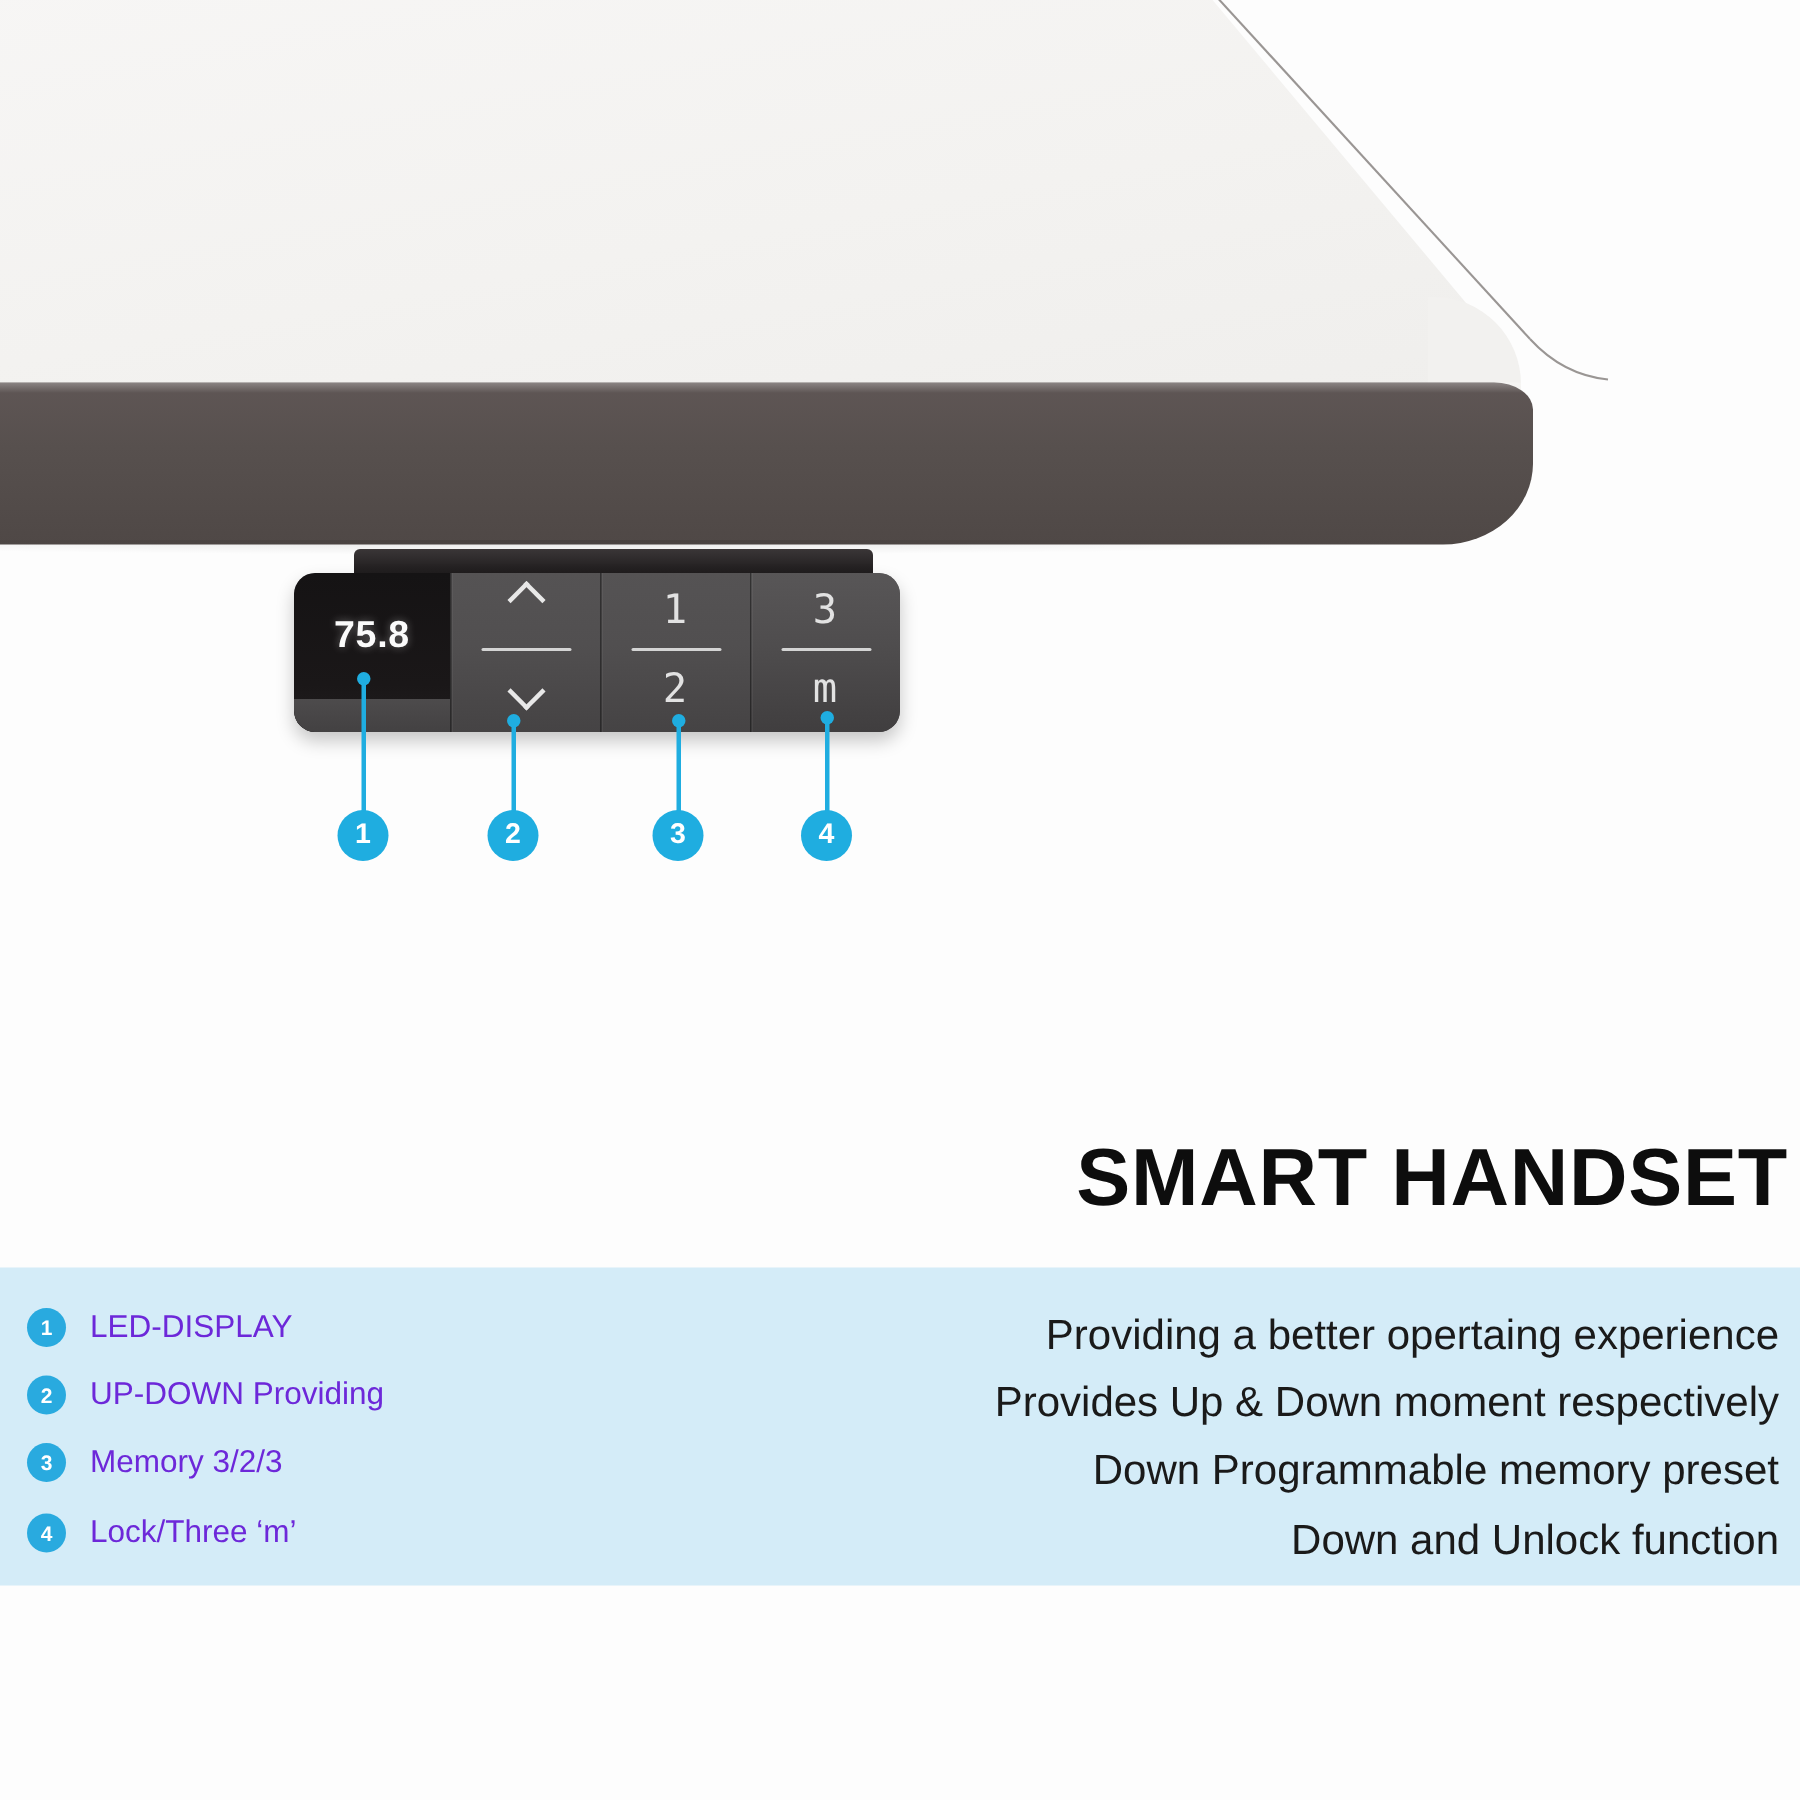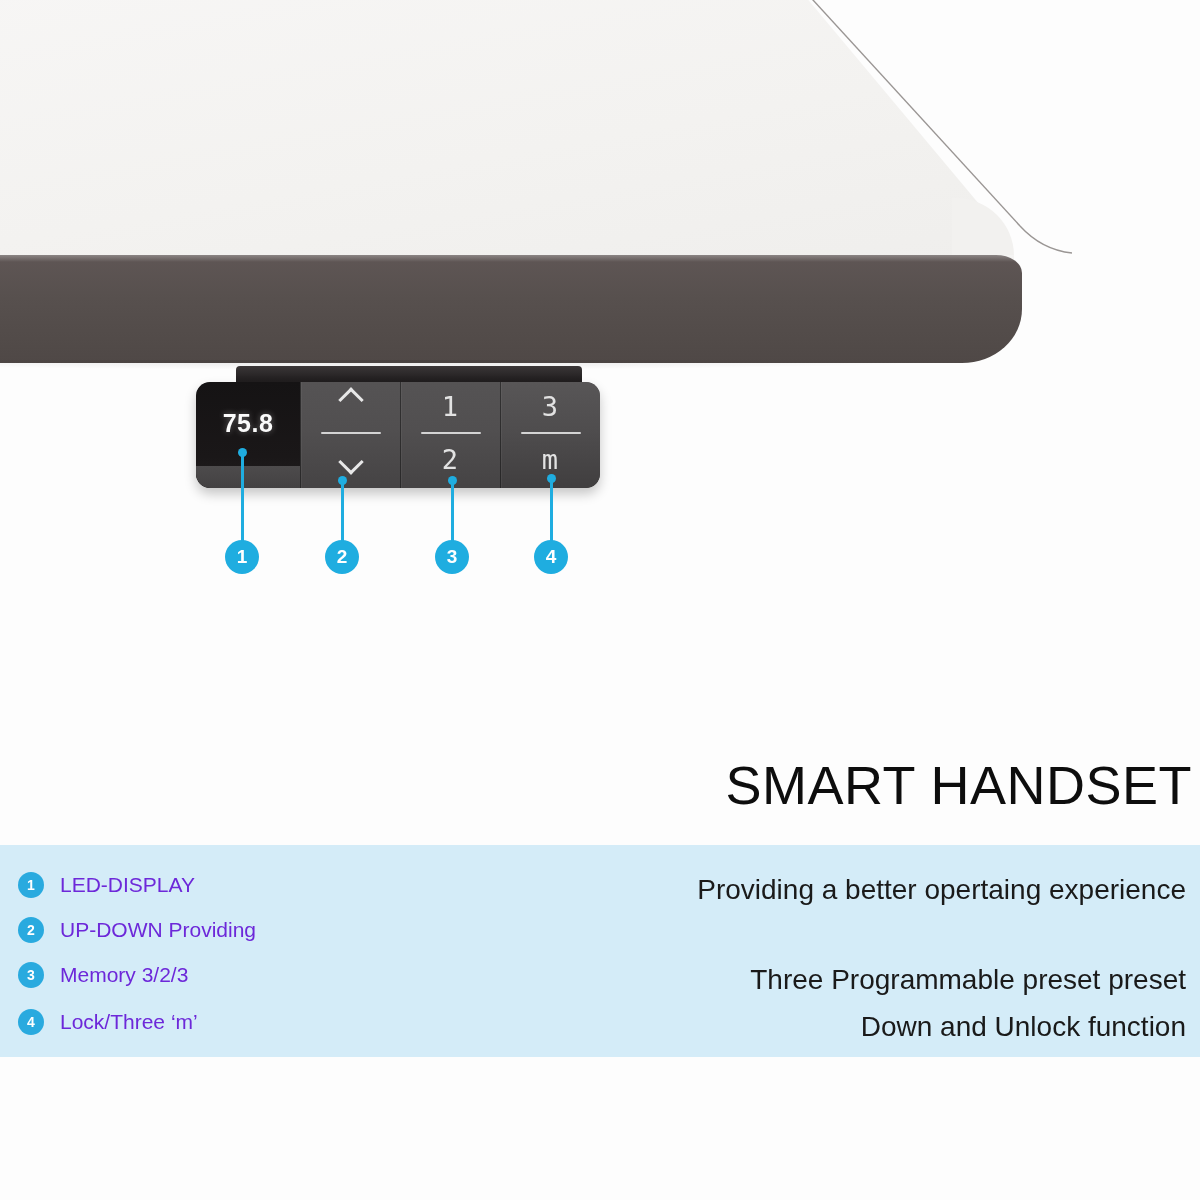--- a/index.html
+++ b/index.html
@@ -226,21 +226,21 @@
     text-align: center;
     left: -17px;
   }
 
   
   .title {
     position: absolute;
     right: 8px;
     top: 754px;
     font-size: 54px;
-    font-weight: normal;
+    font-weight: bold;
     letter-spacing: 0.5px;
     color: #0d0d0d;
     font-family: "Liberation Sans", sans-serif;
     white-space: nowrap;
   }
 
   
   .legend {
     position: absolute;
     left: 0;
@@ -363,26 +363,27 @@
 
     <div class="legend-row" style="top:27px;">
       <div class="legend-badge">1</div>
       <div class="legend-label">LED-DISPLAY</div>
       <div class="legend-desc">Providing a better opertaing experience</div>
     </div>
 
     <div class="legend-row" style="top:72px;">
       <div class="legend-badge">2</div>
       <div class="legend-label">UP-DOWN Providing</div>
+      <div class="legend-desc">Provides Up &amp; Down moment respectively</div>
     </div>
 
     <div class="legend-row" style="top:117px;">
       <div class="legend-badge">3</div>
       <div class="legend-label">Memory 3/2/3</div>
-      <div class="legend-desc">Three Programmable preset preset</div>
+      <div class="legend-desc">Down Programmable memory preset</div>
     </div>
 
     <div class="legend-row" style="top:164px;">
       <div class="legend-badge">4</div>
       <div class="legend-label">Lock/Three ‘m’</div>
       <div class="legend-desc">Down and Unlock function</div>
     </div>
 
   </div>
 

